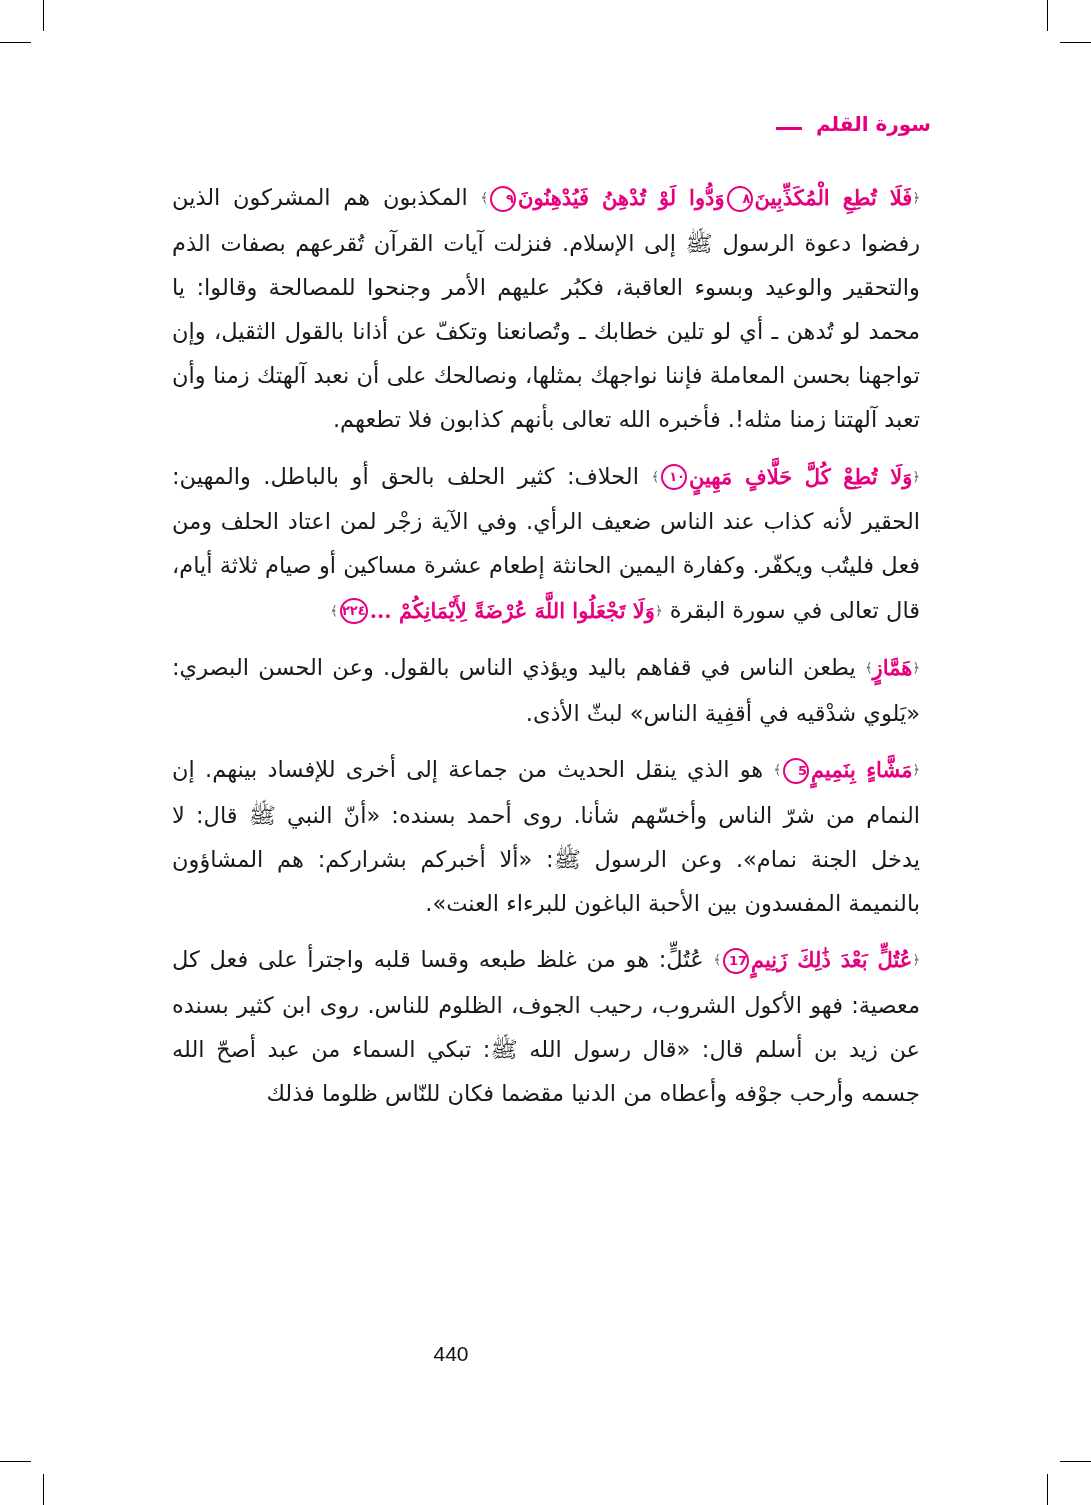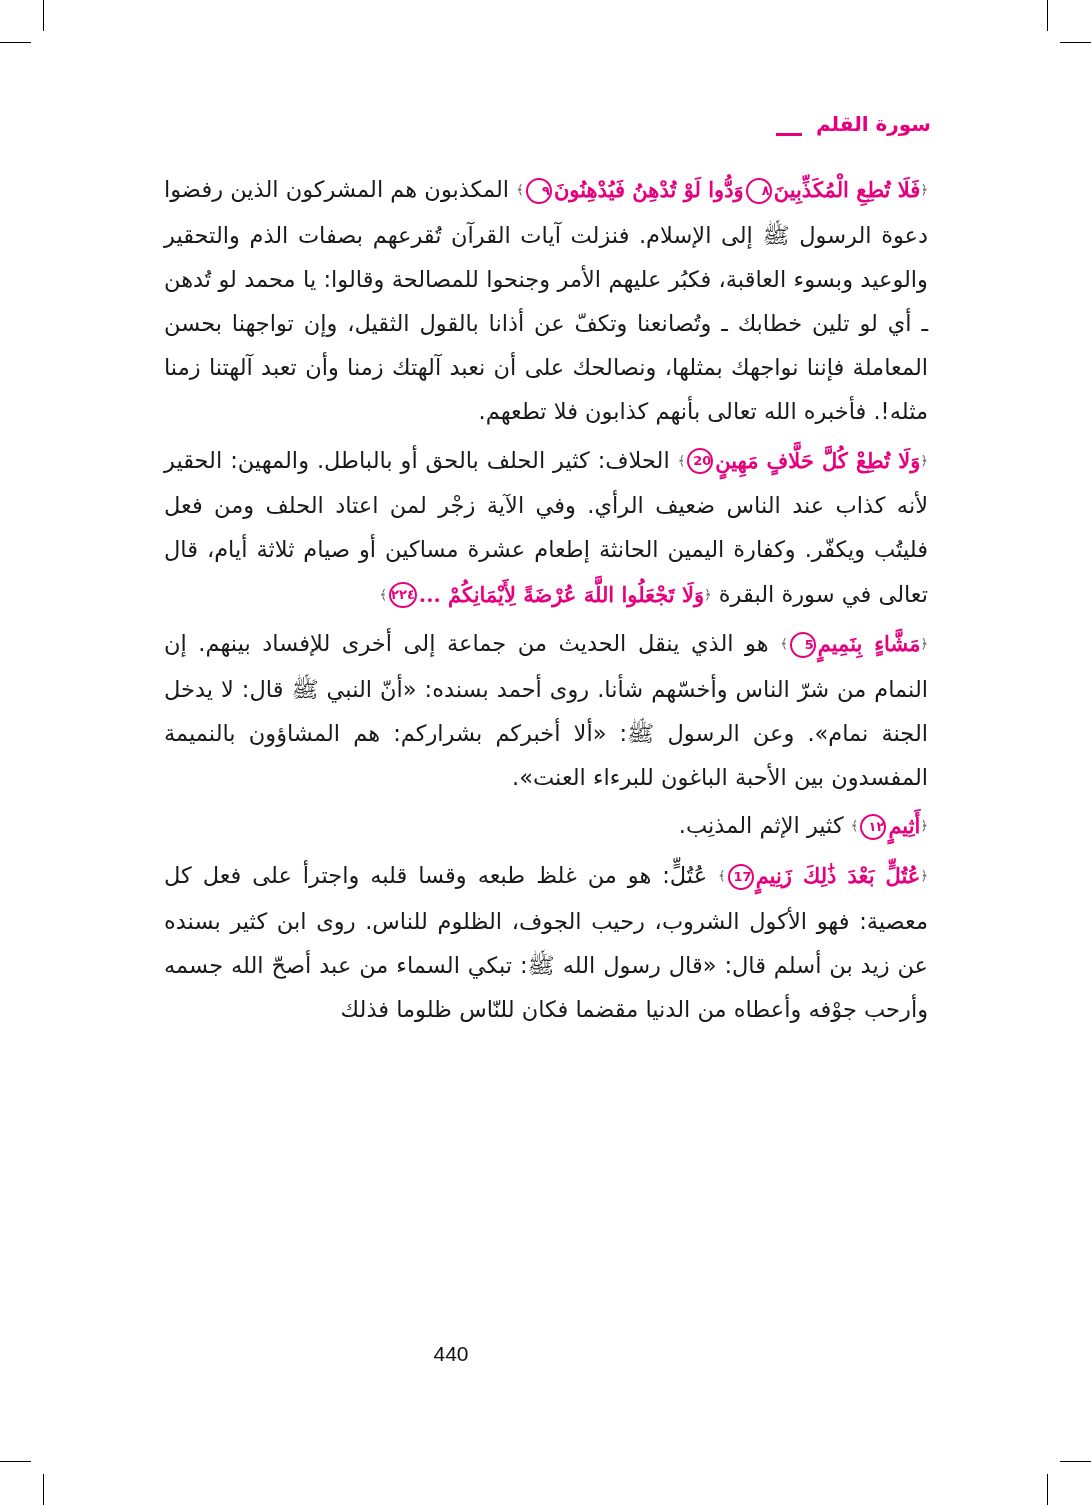--- a/index.html
+++ b/index.html
@@ -1,22 +1,22 @@
 <!DOCTYPE html>
 <html><head>
 <meta charset="utf-8">
 <style>
   html, body { margin: 0; padding: 0; background: #ffffff; }
   body { width: 1091px; height: 1505px; position: relative; overflow: hidden; font-family: "DejaVu Sans", sans-serif; color: #1a1a1a; }
   .crop { position: absolute; background: #000; }
-  .header { position: absolute; top: 112px; right: 160px; display: flex; flex-direction: row-reverse; align-items: flex-end; gap: 14px; direction: rtl; }
+  .header { position: absolute; top: 112px; right: 160px; display: flex; flex-direction: row-reverse; align-items: center; gap: 14px; direction: rtl; }
   .header-rule { width: 26px; height: 3px; background: #e6007e; margin-top: 8px; }
   .header-title { color: #e6007e; font-size: 20px; font-weight: bold; }
   .content { position: absolute; top: 163px; left: 160px; width: 772px; direction: rtl; text-align: justify; font-size: 22.5px; line-height: 44.2px; }
-  .para { margin: 4px; text-align-last: right; }
+  .para { margin: 12px; text-align-last: right; }
   .verse { color: #e6007e; font-family: "DejaVu Serif", serif; font-weight: bold; font-size: 21px; }
   .orn { color: #555; font-size: 13px; vertical-align: middle; }
   .num { display: inline-block; min-width: 22px; height: 22px; line-height: 22px; text-align: center; border: 2px solid #e6007e; border-radius: 50%; font-size: 13px; color: #e6007e; margin: 0 2px; vertical-align: middle; font-weight: bold; font-family: "DejaVu Sans", sans-serif; }
   .pagenum { position: absolute; top: 1342px; left: 0; width: 902px; text-align: center; font-family: "Liberation Sans", sans-serif; font-size: 21px; color: #111; }
 </style>
 </head>
 <body>
 
 <div class="crop" style="left:43px;top:0;width:1px;height:31px;"></div>
 <div class="crop" style="left:0;top:42px;width:31px;height:1px;"></div>
@@ -34,37 +34,37 @@
 
 <div class="content">
 
   <p class="para">
     <span class="orn">﴿</span><span class="verse">فَلَا تُطِعِ الْمُكَذِّبِينَ</span><span class="num">٨</span><span class="verse">وَدُّوا لَوْ تُدْهِنُ فَيُدْهِنُونَ</span><span class="num">٩</span><span class="orn">﴾</span>
     <span>المكذبون هم المشركون الذين رفضوا دعوة الرسول ﷺ إلى الإسلام. فنزلت آيات القرآن تُقرعهم بصفات الذم والتحقير والوعيد وبسوء العاقبة، فكبُر عليهم الأمر وجنحوا للمصالحة وقالوا: يا محمد لو تُدهن ـ أي لو تلين خطابك ـ وتُصانعنا وتكفّ عن أذانا بالقول الثقيل، وإن تواجهنا بحسن المعاملة فإننا نواجهك بمثلها، ونصالحك على أن نعبد آلهتك زمنا وأن تعبد آلهتنا زمنا مثله!. فأخبره الله تعالى بأنهم كذابون فلا تطعهم.</span>
   </p>
 
 
   <p class="para">
-    <span class="orn">﴿</span><span class="verse">وَلَا تُطِعْ كُلَّ حَلَّافٍ مَهِينٍ</span><span class="num">20</span><span class="orn">﴾</span>
+    <span class="orn">﴿</span><span class="verse">وَلَا تُطِعْ كُلَّ حَلَّافٍ مَهِينٍ</span><span class="num">١٠</span><span class="orn">﴾</span>
     <span>الحلاف: كثير الحلف بالحق أو بالباطل. والمهين: الحقير لأنه كذاب عند الناس ضعيف الرأي. وفي الآية زجْر لمن اعتاد الحلف ومن فعل فليتُب ويكفّر. وكفارة اليمين الحانثة إطعام عشرة مساكين أو صيام ثلاثة أيام، قال تعالى في سورة البقرة</span>
     <span class="orn">﴿</span><span class="verse">وَلَا تَجْعَلُوا اللَّهَ عُرْضَةً لِأَيْمَانِكُمْ ...</span><span class="num">٢٢٤</span><span class="orn">﴾</span>
   </p>
 
+  <p class="para">
+    <span class="orn">﴿</span><span class="verse">هَمَّازٍ</span><span class="orn">﴾</span>
+    <span>يطعن الناس في قفاهم باليد ويؤذي الناس بالقول. وعن الحسن البصري: «يَلوي شدْقيه في أقفِية الناس» لبثّ الأذى.</span>
+  </p>
 
   <p class="para">
     <span class="orn">﴿</span><span class="verse">مَشَّاءٍ بِنَمِيمٍ</span><span class="num">5</span><span class="orn">﴾</span>
     <span>هو الذي ينقل الحديث من جماعة إلى أخرى للإفساد بينهم. إن النمام من شرّ الناس وأخسّهم شأنا. روى أحمد بسنده: «أنّ النبي ﷺ قال: لا يدخل الجنة نمام». وعن الرسول ﷺ: «ألا أخبركم بشراركم: هم المشاؤون بالنميمة المفسدون بين الأحبة الباغون للبرءاء العنت».</span>
   </p>
 
 
 
-  <p class="para">
-    <span class="orn">﴿</span><span class="verse">أَثِيمٍ</span><span class="num">١٢</span><span class="orn">﴾</span>
-    <span>كثير الإثم المذنِب.</span>
-  </p>
 
   <p class="para">
     <span class="orn">﴿</span><span class="verse">عُتُلٍّ بَعْدَ ذَٰلِكَ زَنِيمٍ</span><span class="num">17</span><span class="orn">﴾</span>
     <span>عُتُلٍّ: هو من غلظ طبعه وقسا قلبه واجترأ على فعل كل معصية: فهو الأكول الشروب، رحيب الجوف، الظلوم للناس. روى ابن كثير بسنده عن زيد بن أسلم قال: «قال رسول الله ﷺ: تبكي السماء من عبد أصحّ الله جسمه وأرحب جوْفه وأعطاه من الدنيا مقضما فكان للنّاس ظلوما فذلك</span>
   </p>
 </div>
 
 <div class="pagenum">440</div>
 
 </body></html>

